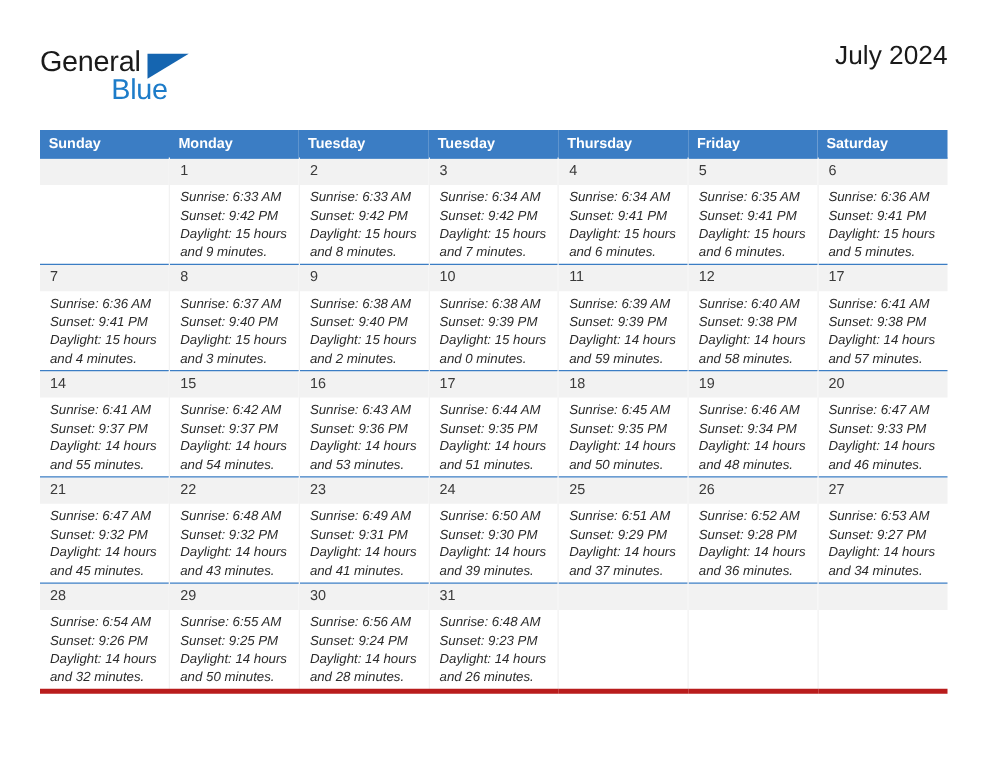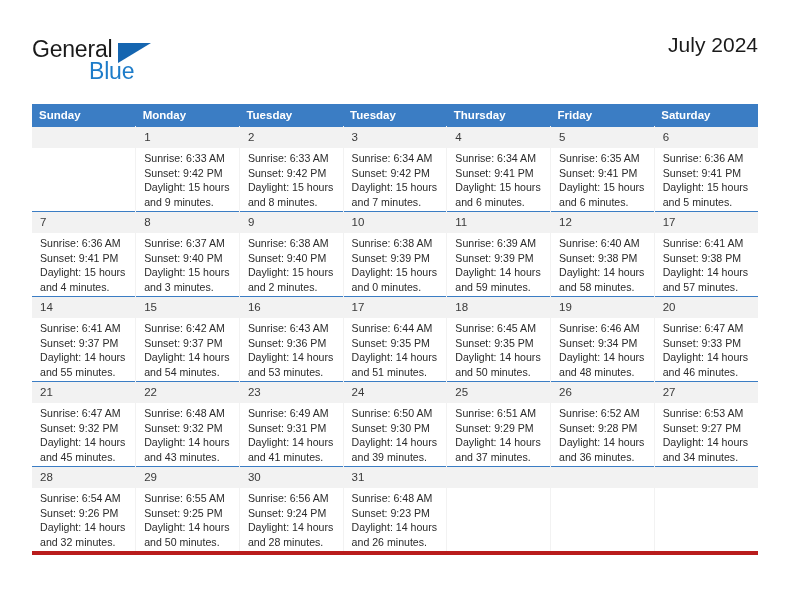--- a/index.html
+++ b/index.html
@@ -135,20 +135,21 @@
     padding: 4px 0 4px 8px;
     height: 13px;
     line-height: 13px;
   }
 
   .details {
     padding: 3px 6px 0 8px;
     font-size: 10.6px;
     line-height: 14.6px;
     color: #2b2b2b;
+    font-style: italic;
   }
   .details div {
     white-space: nowrap;
   }
 </style>
 </head>
 <body>
 
 <div class="page">
 

